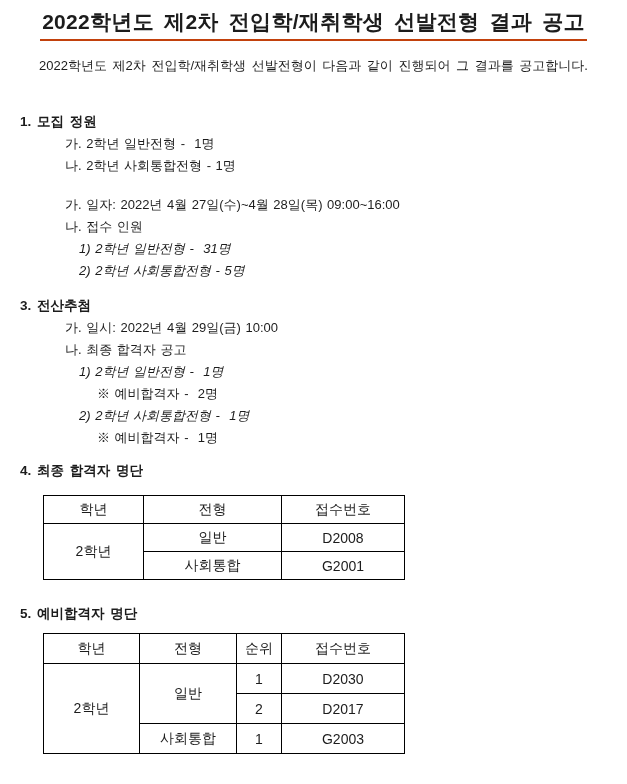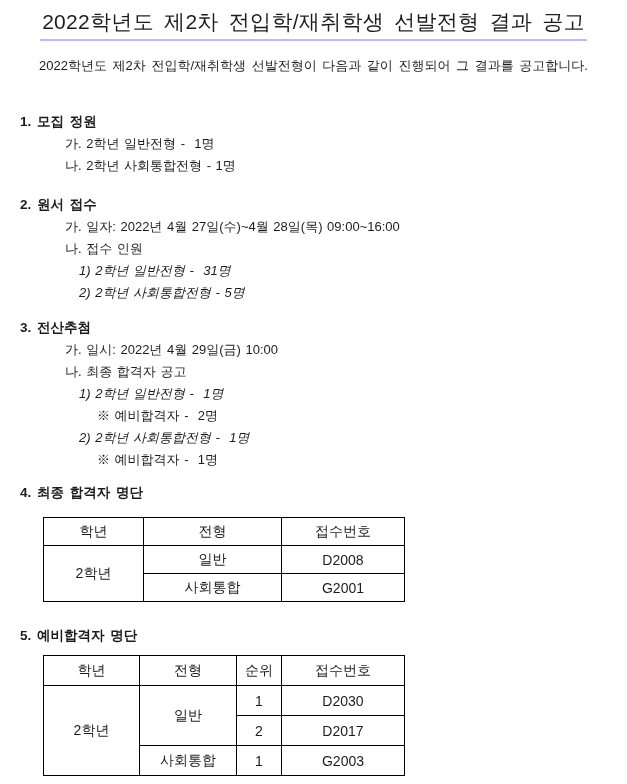--- a/index.html
+++ b/index.html
@@ -13,24 +13,24 @@
     font-family: "Liberation Sans", sans-serif;
     overflow: hidden;
   }
   .doc-title-wrap {
     text-align: center;
     padding-top: 8px;
   }
   .doc-title {
     display: inline-block;
     font-size: 21px;
-    font-weight: normal;
+    font-weight: bold;
     letter-spacing: 0.3px;
     word-spacing: 4px;
-    border-bottom: 2px solid #c4b5fd;
+    border-bottom: 2px solid #c2410c;
     padding: 0 2px 3px 2px;
     white-space: pre;
   }
   .intro {
     margin-top: 16px;
     text-align: center;
     font-size: 13px;
     font-weight: normal;
     word-spacing: 2px;
     white-space: pre;
@@ -98,21 +98,20 @@
 
   <div class="content">
 
     <div class="section mt-sec1">
       <div class="section-heading">1. 모집 정원</div>
       <div class="line lv1">가. 2학년 일반전형 -  1명</div>
       <div class="line lv1">나. 2학년 사회통합전형 - 1명</div>
     </div>
 
     <div class="section mt-sec2">
-      <div class="section-heading">2. 원서 접수</div>
       <div class="line lv1">가. 일자: 2022년 4월 27일(수)~4월 28일(목) 09:00~16:00</div>
       <div class="line lv1">나. 접수 인원</div>
       <div class="line lv2">1) 2학년 일반전형 -  31명</div>
       <div class="line lv2">2) 2학년 사회통합전형 - 5명</div>
     </div>
 
     <div class="section mt-sec3">
       <div class="section-heading">3. 전산추첨</div>
       <div class="line lv1">가. 일시: 2022년 4월 29일(금) 10:00</div>
       <div class="line lv1">나. 최종 합격자 공고</div>

